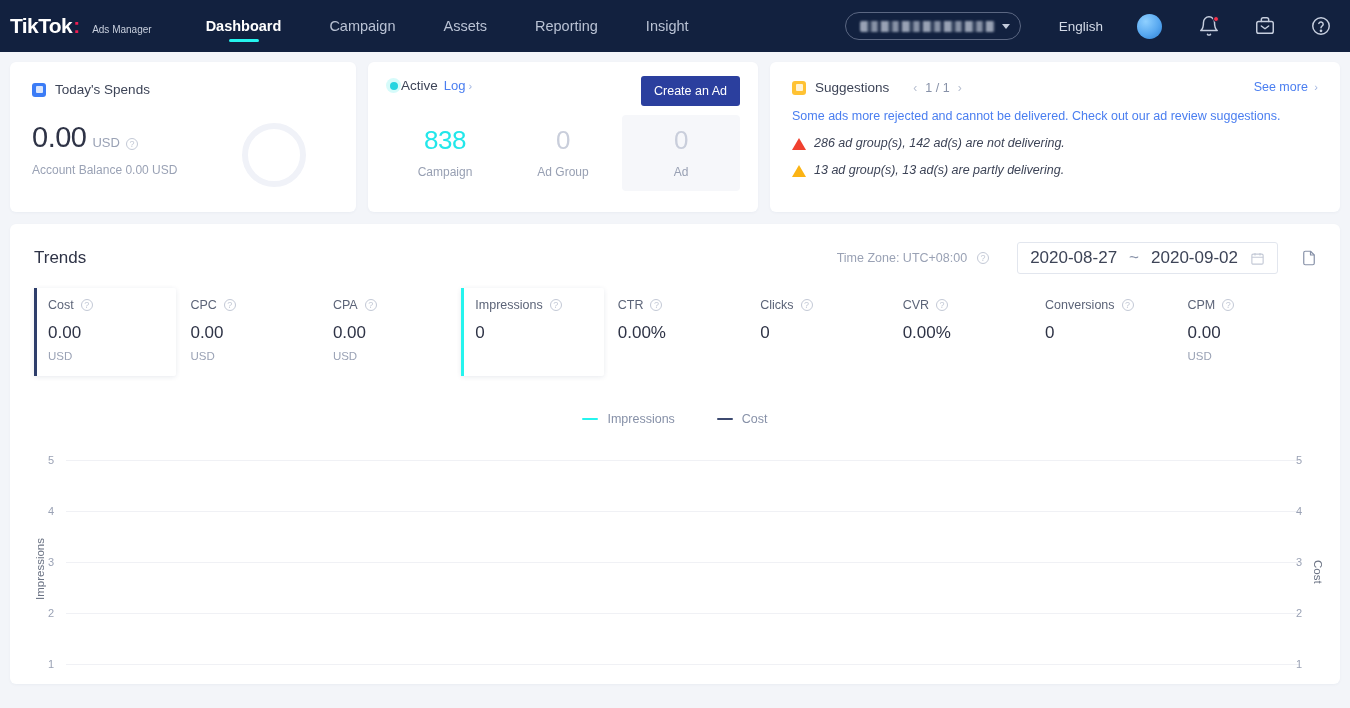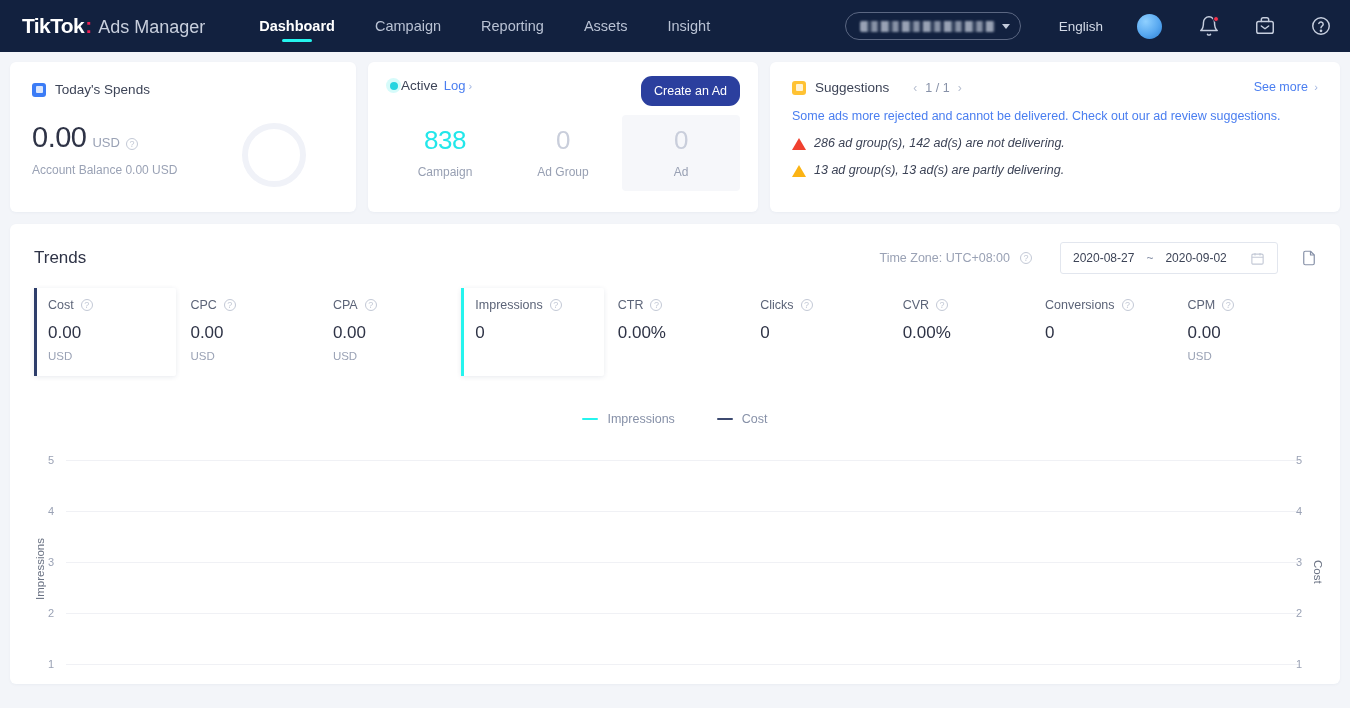--- a/index.html
+++ b/index.html
@@ -14,39 +14,39 @@
     color: #2c3142;
     -webkit-font-smoothing: antialiased;
   }
 
   
   .topbar {
     height: 52px;
     background: #12213f;
     display: flex;
     align-items: center;
-    padding: 0 18px 0 22px;
+    padding: 0 18px 0 10px;
     position: relative;
   }
   .brand { display: flex; align-items: baseline; gap: 0; margin-right: 34px; }
   .brand-logo {
     font-size: 21px;
     font-weight: bold;
     color: #ffffff;
     letter-spacing: -0.6px;
   }
   .brand-colon { color: #ee1d52; font-size: 21px; font-weight: bold; margin-left: 1px; }
   .brand-sub {
-    font-size: 18px;
+    font-size: 10px;
     color: #c8cfdd;
-    margin-left: 6px;
+    margin-left: 12px;
     font-weight: normal;
   }
 
-  .nav { display: flex; align-items: center; gap: 0; height: 52px; }
+  .nav { display: flex; align-items: center; gap: 8px; height: 52px; }
   .nav-item {
     position: relative;
     padding: 0 20px;
     height: 52px;
     display: flex;
     align-items: center;
     font-size: 14.5px;
     color: #b9c2d4;
     cursor: pointer;
     white-space: nowrap;
@@ -177,21 +177,21 @@
   }
   .status-txt { font-size: 13.5px; color: #3d4457; }
   .log-link { font-size: 13px; color: #4a7ef0; cursor: pointer; margin-left: 6px; }
   .chev { color: #9fb3e0; font-size: 11px; margin-left: 3px; }
   .btn-create {
     position: absolute; top: 14px; right: 18px;
     background: #2b3f9e;
     color: #ffffff;
     font-size: 12.5px;
     border: none;
-    border-radius: 11px;
+    border-radius: 3px;
     padding: 8px 13px;
     cursor: pointer;
     font-family: inherit;
   }
   .stat-grid { display: flex; margin-top: 22px; }
   .stat-cell {
     flex: 1;
     text-align: center;
     padding: 10px 0 12px 0;
     border-radius: 4px;
@@ -240,21 +240,21 @@
     display: inline-block; cursor: pointer; flex: none;
   }
   .daterange {
     margin-left: 28px;
     border: 1px solid #e2e6ee;
     border-radius: 3px;
     height: 32px;
     display: flex; align-items: center;
     padding: 0 12px;
     gap: 12px;
-    font-size: 12px;
+    font-size: 17px;
     color: #3d4457;
     cursor: pointer;
     min-width: 218px;
   }
   .dr-tilde { color: #8791a8; }
   .cal-ic { margin-left: auto; color: #c3c9d6; display:flex; }
   .export-ic { margin-left: 22px; color: #8791a8; cursor: pointer; display:flex; }
 
   
   .metrics { display: flex; padding: 14px 24px 0 24px; }
@@ -330,24 +330,24 @@
   </div>
 
   <div class="nav">
     <div class="nav-item active">
         <span>Dashboard</span>
       </div>
     <div class="nav-item">
         <span>Campaign</span>
       </div>
     <div class="nav-item">
+        <span>Assets</span>
+      </div>
+    <div class="nav-item">
         <span>Reporting</span>
-      </div>
-    <div class="nav-item">
-        <span>Assets</span>
       </div>
     <div class="nav-item">
         <span>Insight</span>
       </div>
   </div>
 
   <div class="topbar-right">
     <div class="acct-select">
       <div class="acct-blur"></div>
       <div class="caret-dn"></div>

